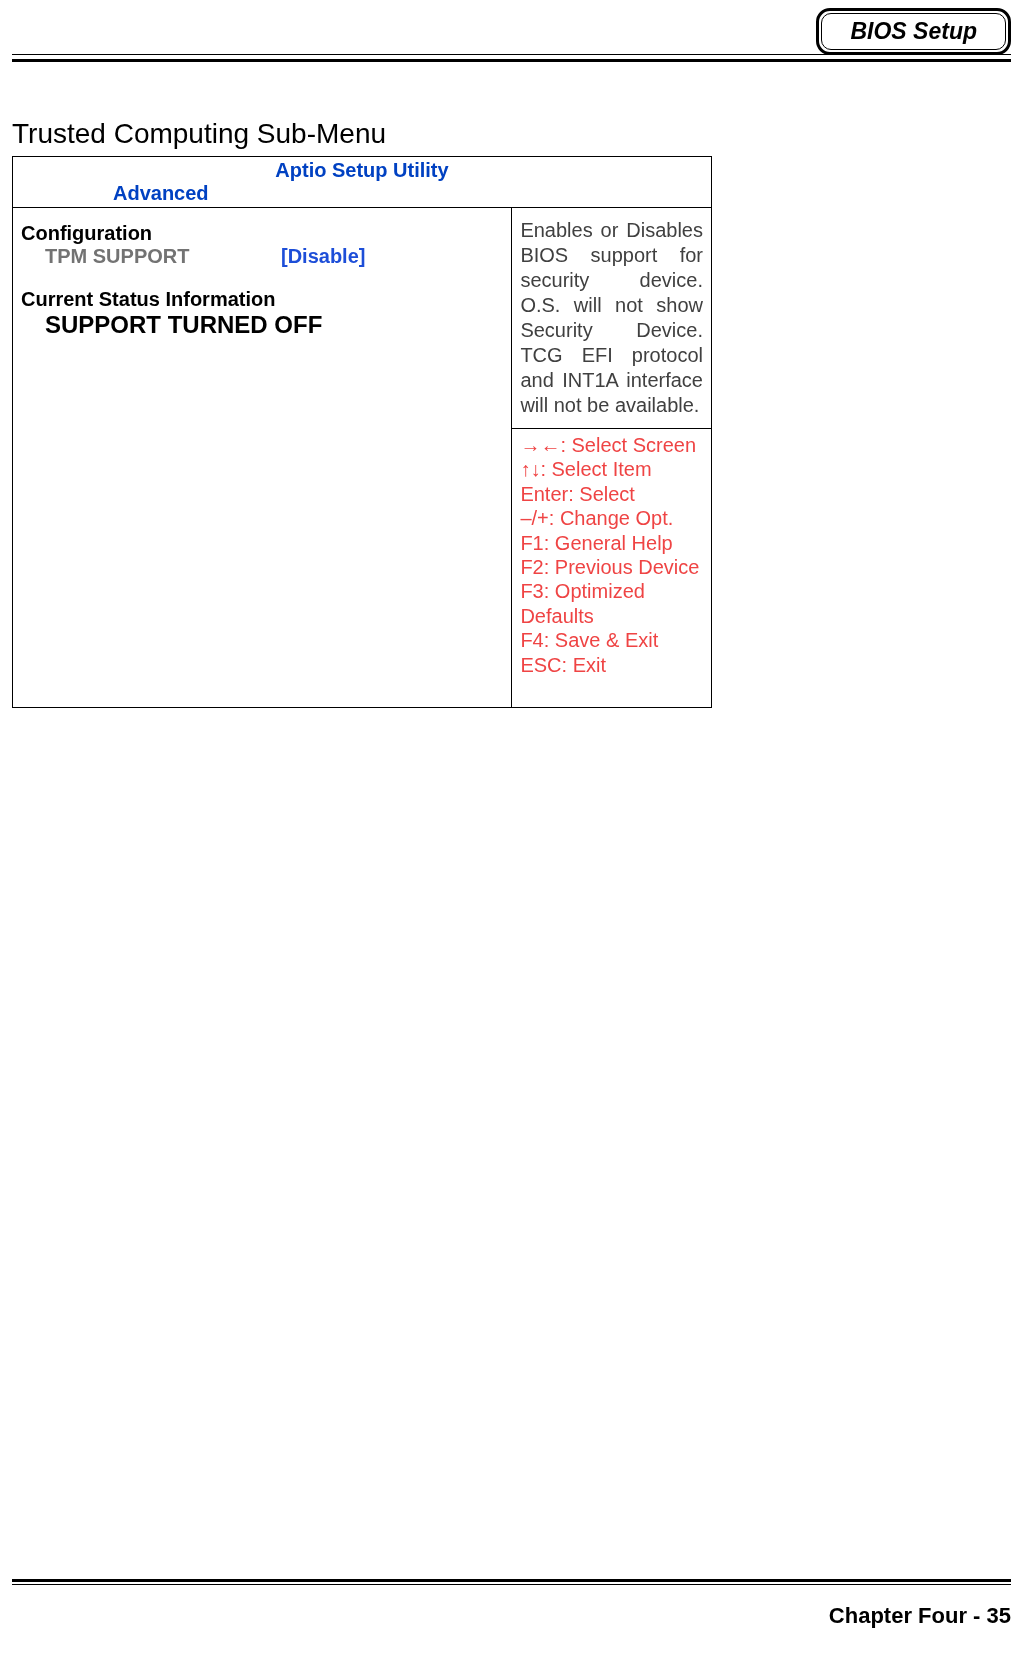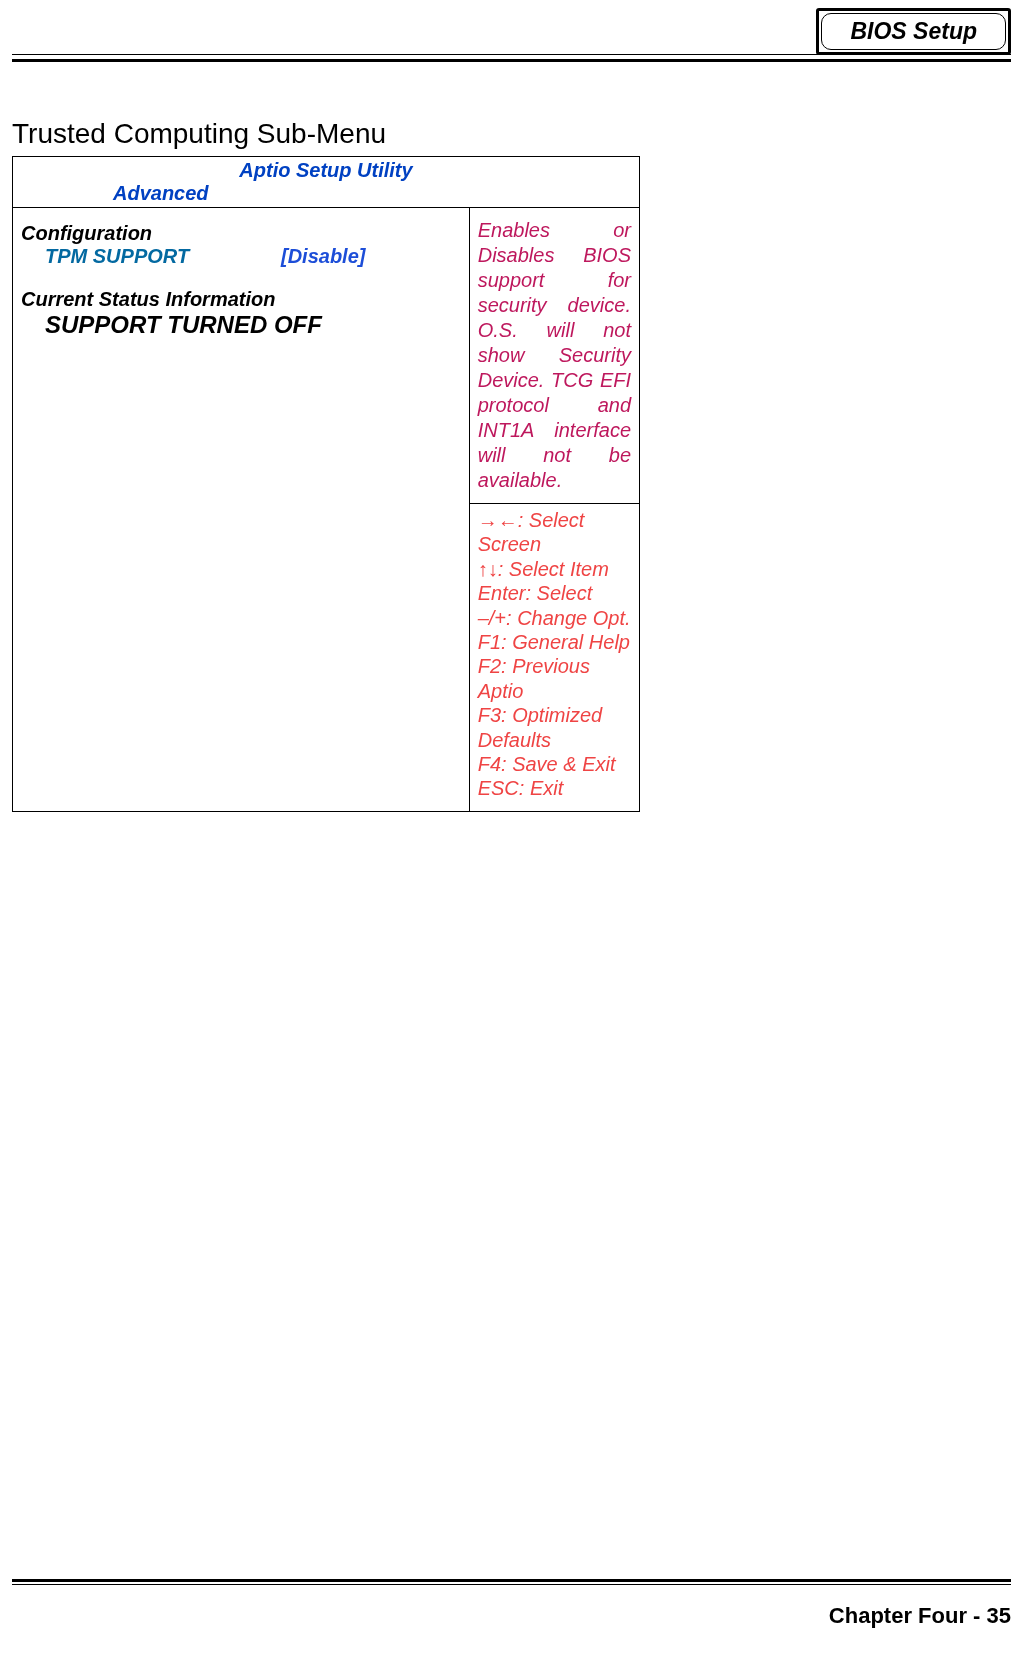--- a/index.html
+++ b/index.html
@@ -16,21 +16,21 @@
     }
     .header-area {
       position: relative;
       height: 70px;
     }
     .header-badge {
       position: absolute;
       right: 12px;
       top: 8px;
       border: 3px solid #000;
-      border-radius: 3px;
+      border-radius: 14px;
       padding: 2px;
       background: white;
     }
     .header-badge-inner {
       border: 1px solid #000;
       border-radius: 10px;
       padding: 4px 28px;
       font-style: italic;
       font-weight: bold;
       font-size: 23px;
@@ -52,22 +52,21 @@
     .content {
       padding: 48px 12px 0 12px;
     }
     .section-title {
       font-size: 28px;
       font-weight: normal;
       margin-bottom: 6px;
     }
     table.bios {
       border-collapse: collapse;
-      width: 628px;
-      font-style: italic;
+      width: 700px;
     }
     table.bios td {
       border: 1px solid #000;
       vertical-align: top;
     }
     .utility-header {
       text-align: center;
       color: #0041c2;
       font-weight: bold;
       font-size: 20px;
@@ -88,21 +87,21 @@
       padding: 14px 8px;
     }
     .cfg-label {
       font-weight: bold;
       font-size: 20px;
     }
     .cfg-row {
       display: flex;
     }
     .cfg-item {
-      color: #0369a1;
+      color: #737373;
       font-weight: bold;
       font-size: 20px;
       padding-left: 24px;
       width: 260px;
     }
     .cfg-value {
       color: #1d4ed8;
       font-weight: bold;
       font-size: 20px;
     }
@@ -111,21 +110,21 @@
       font-size: 20px;
       margin-top: 20px;
     }
     .status-value {
       font-weight: bold;
       font-size: 24px;
       padding-left: 24px;
     }
     .help-cell {
       width: 200px;
-      color: #be185d;
+      color: #404040;
       font-size: 20px;
       padding: 10px 8px 10px 8px;
       text-align: justify;
       line-height: 1.25;
       height: 215px;
     }
     .keys-cell {
       width: 200px;
       color: #ef4444;
       font-size: 20px;
@@ -190,21 +189,21 @@
         <span>Enables or Disables BIOS support for security device. O.S. will not show Security Device. TCG EFI protocol and INT1A interface will not be available.</span>
       </td>
     </tr>
     <tr>
       <td class="keys-cell">
         <div>→←: Select Screen</div>
         <div>↑↓: Select Item</div>
         <div>Enter: Select</div>
         <div>–/+: Change Opt.</div>
         <div>F1: General Help</div>
-        <div>F2: Previous Aptio</div>
+        <div>F2: Previous Device</div>
         <div>F3: Optimized Defaults</div>
         <div>F4: Save &amp; Exit</div>
         <div>ESC: Exit</div>
       </td>
     </tr>
   </tbody>
     </table>
 </div>
 
 <div class="footer-area">

